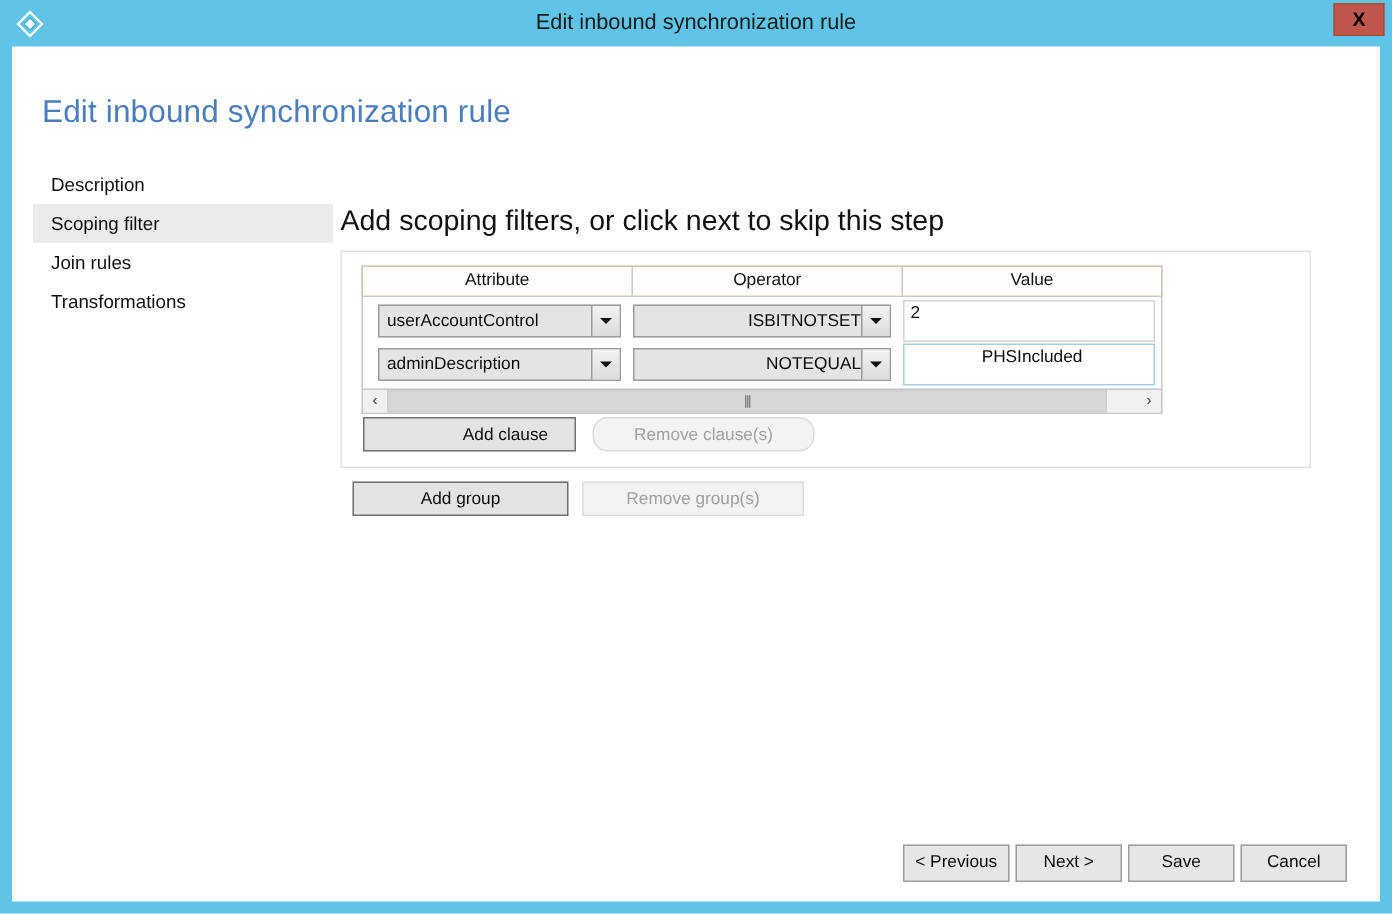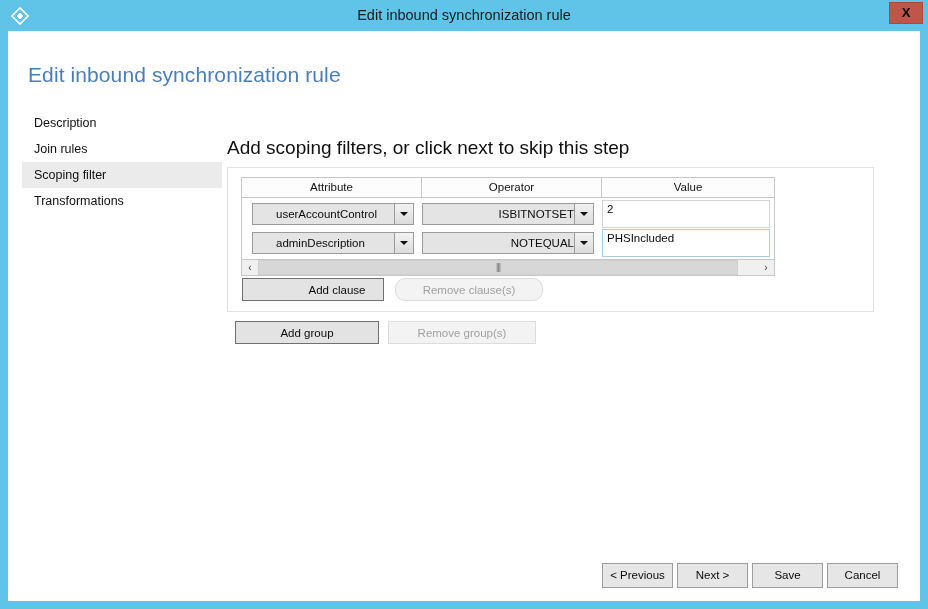--- a/index.html
+++ b/index.html
@@ -152,21 +152,21 @@
     position: relative;
     height: 22px;
     background: #e4e4e4;
     border: 1px solid #9b9b9b;
     display: flex;
     align-items: center;
     cursor: pointer;
   }
   .combo .combo-text {
     flex: 1;
-    padding-left: 23px;
+    padding-left: 5px;
     font-size: 11.5px;
     color: #0b0b0b;
     white-space: nowrap;
     overflow: hidden;
     font-family: "Liberation Sans", sans-serif;
   }
   .combo .combo-arrow {
     width: 19px; height: 20px;
     background: linear-gradient(#f2f2f2, #dcdcdc);
     border-left: 1px solid #9b9b9b;
@@ -186,21 +186,21 @@
     height: 28px;
     width: 168px;
     border: 1px solid #d4d4d4;
     background: #ffffff;
     font-size: 11.5px;
     color: #0b0b0b;
     padding: 2px 0 0 4px;
     font-family: "Liberation Sans", sans-serif;
     outline: none;
   }
-  .valuebox.focused { border: 1px solid #a8cbe8; }
+  .valuebox.focused { border: 1px solid #a8cbe8; text-align: center; }
 
   
   #hscroll {
     display: flex;
     height: 17px;
     border: 1px solid #c8c8c8;
     background: #f0f0f0;
     align-items: stretch;
   }
   .scroll-arrow {
@@ -316,22 +316,22 @@
     <div id="title-text">Edit inbound synchronization rule</div>
     <div id="close-button">X</div>
   </div>
 
   <div id="client">
 
     <div id="page-heading">Edit inbound synchronization rule</div>
 
     <div id="sidebar">
       <div class="side-item">Description</div>
+      <div class="side-item selected">Scoping filter</div>
       <div class="side-item">Join rules</div>
-      <div class="side-item selected">Scoping filter</div>
       <div class="side-item">Transformations</div>
     </div>
 
     <div id="main-instruction">Add scoping filters, or click next to skip this step</div>
 
     <div id="group-panel">
 
       <div id="clause-table">
 
         <div id="table-header">

